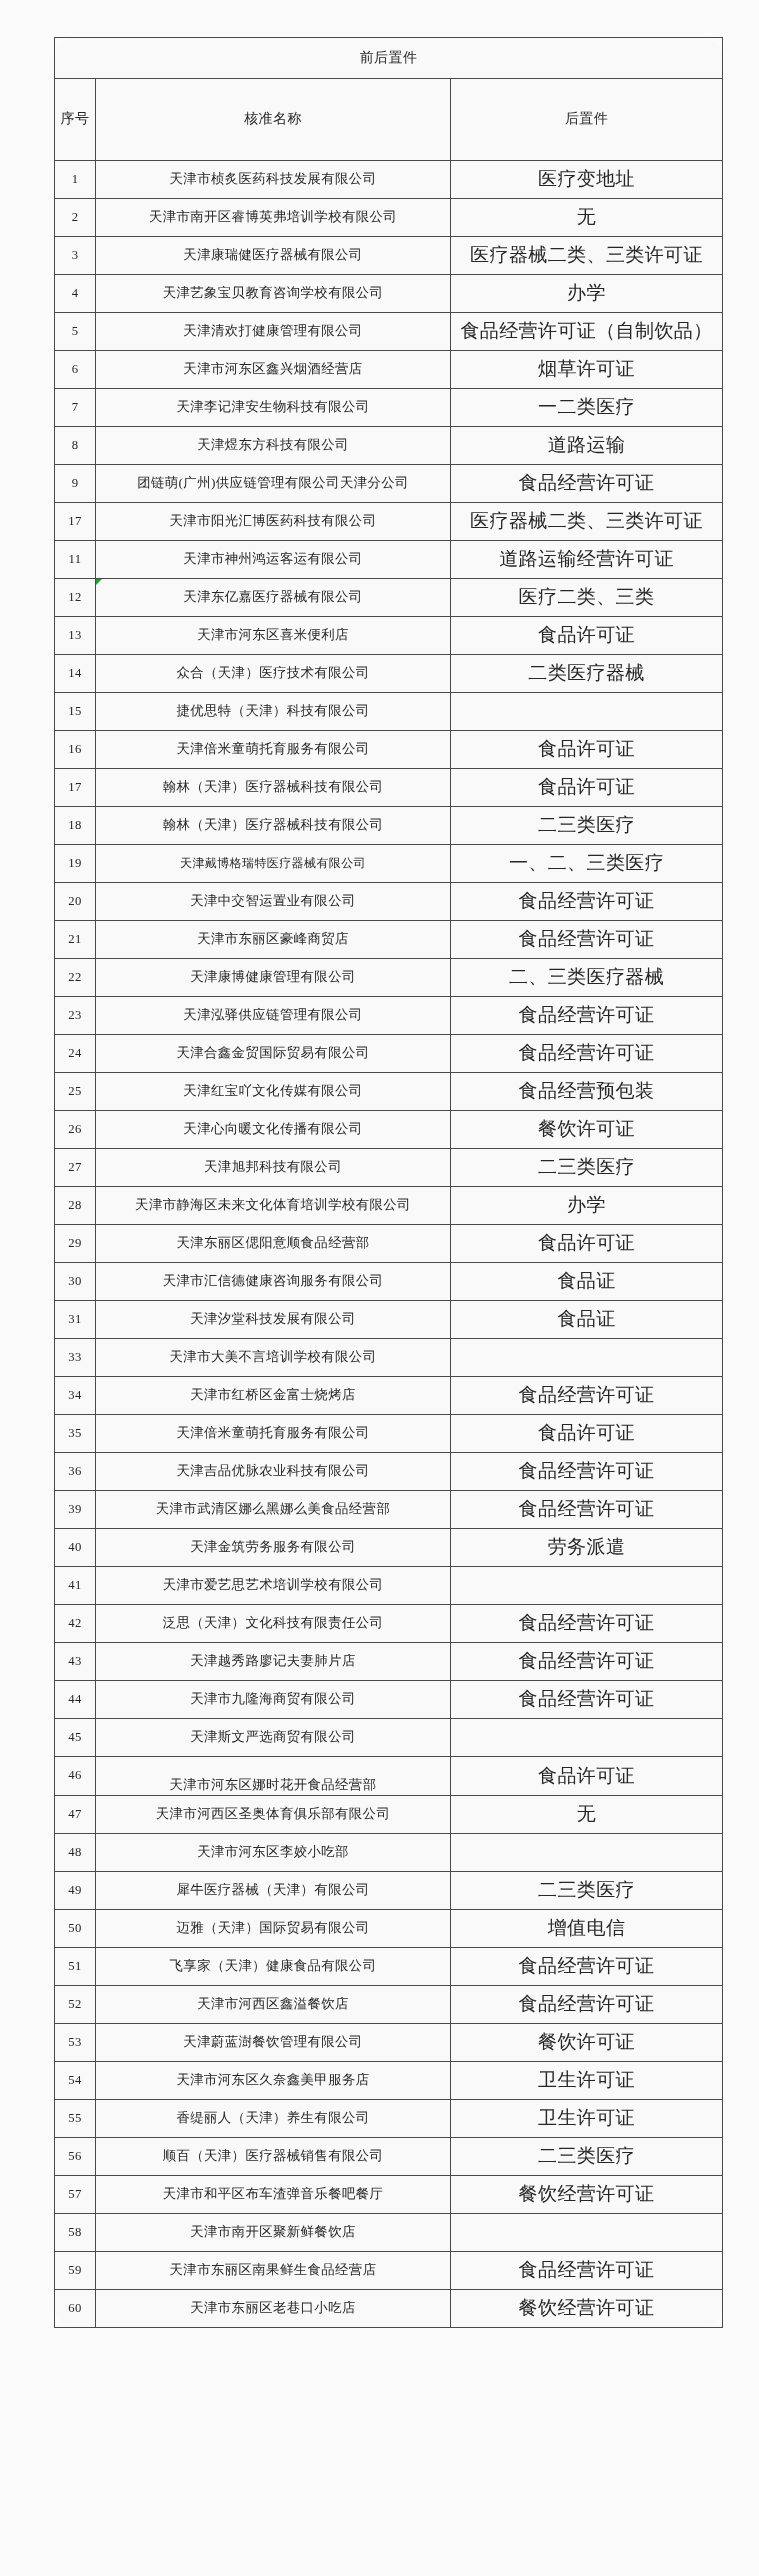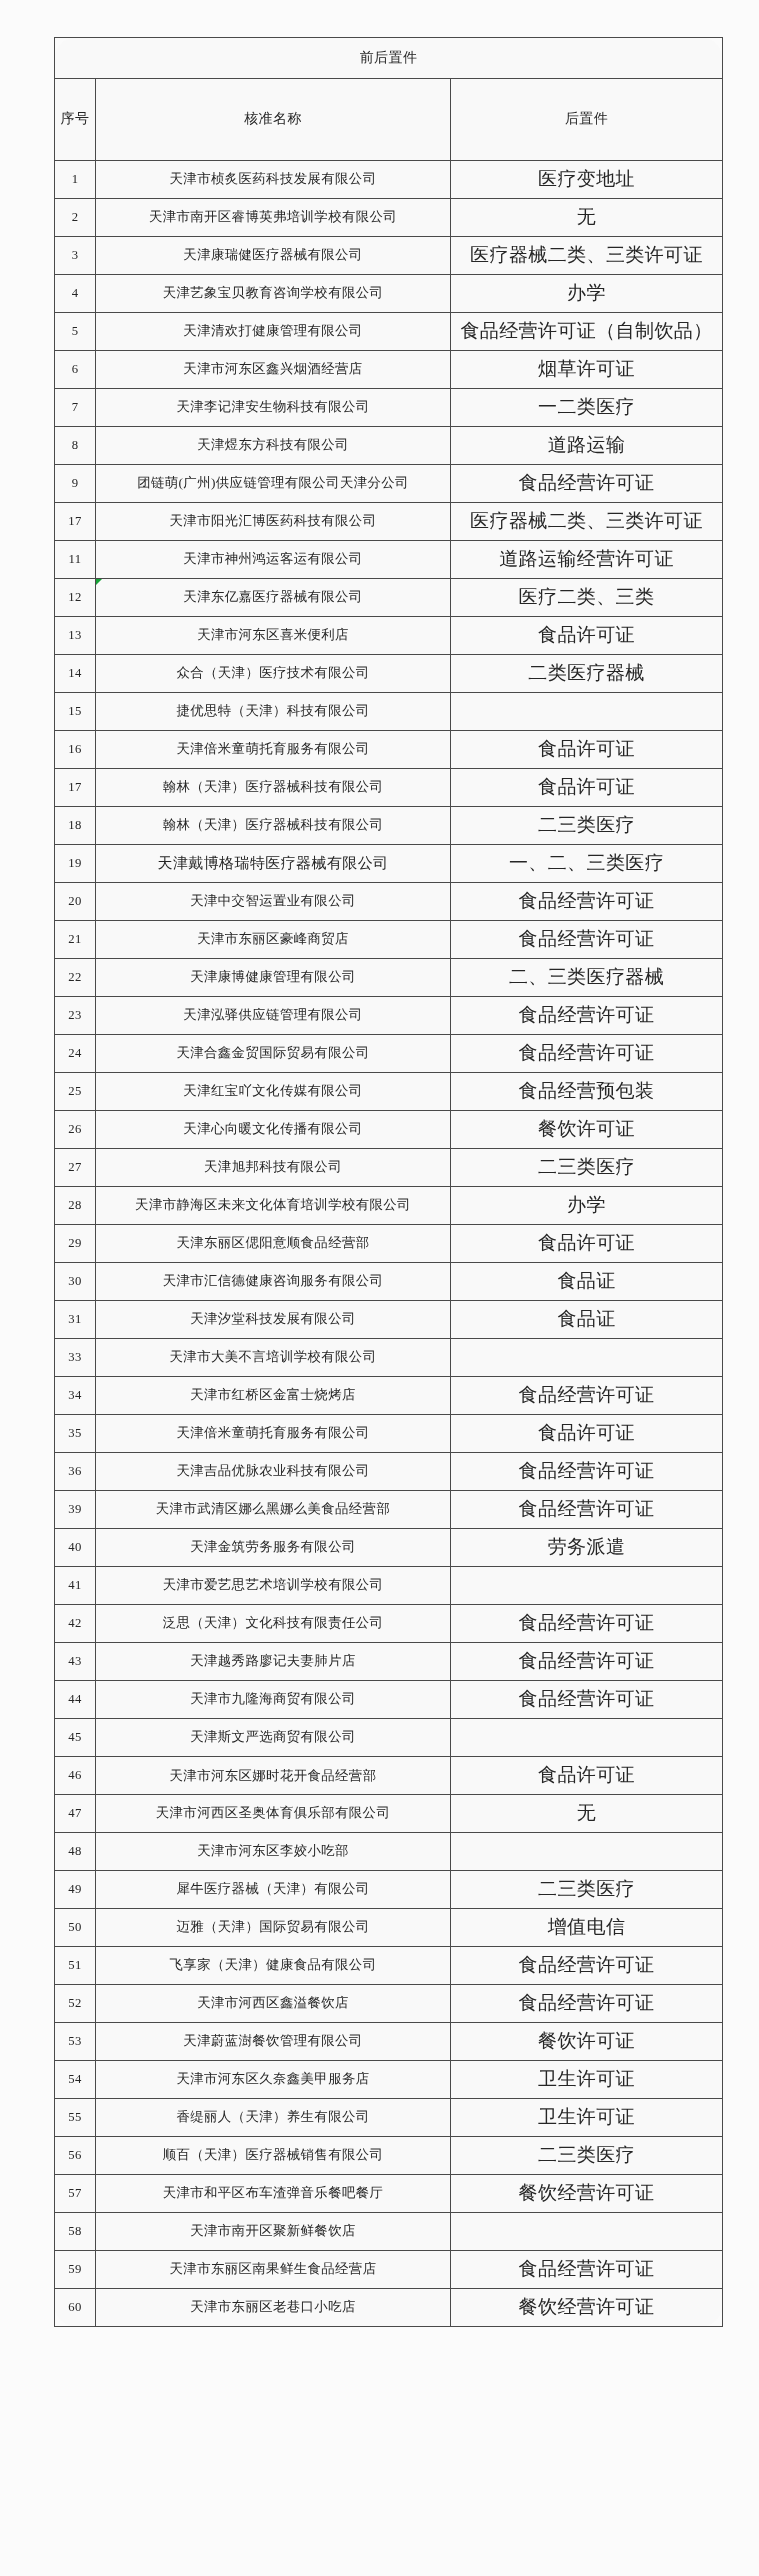--- a/index.html
+++ b/index.html
@@ -38,22 +38,22 @@
     font-size: 14px;
   }
   tr.header-row th {
     height: 78px;
     font-size: 14px;
   }
   tbody tr { height: 38px; }
   td.c-no   { font-size: 12.7px; }
   td.c-name { font-size: 13.4px; position: relative; }
   td.c-post { font-size: 19px; }
-  td.c-name.small span { font-size: 15px; text-align: center; }
-  td.c-name.top { vertical-align: top; padding-top: 10px; margin-top: 38px; }
+  td.c-name.small span { font-size: 12px; text-align: center; }
+  td.c-name.top { vertical-align: top; padding-top: 19px; margin-top: 38px; }
   td.c-name.marker::before {
     content: "";
     position: absolute;
     left: 0;
     top: 0;
     width: 0;
     height: 0;
     border-top: 6.3px solid #17a337;
     border-right: 6.3px solid transparent;
   }

